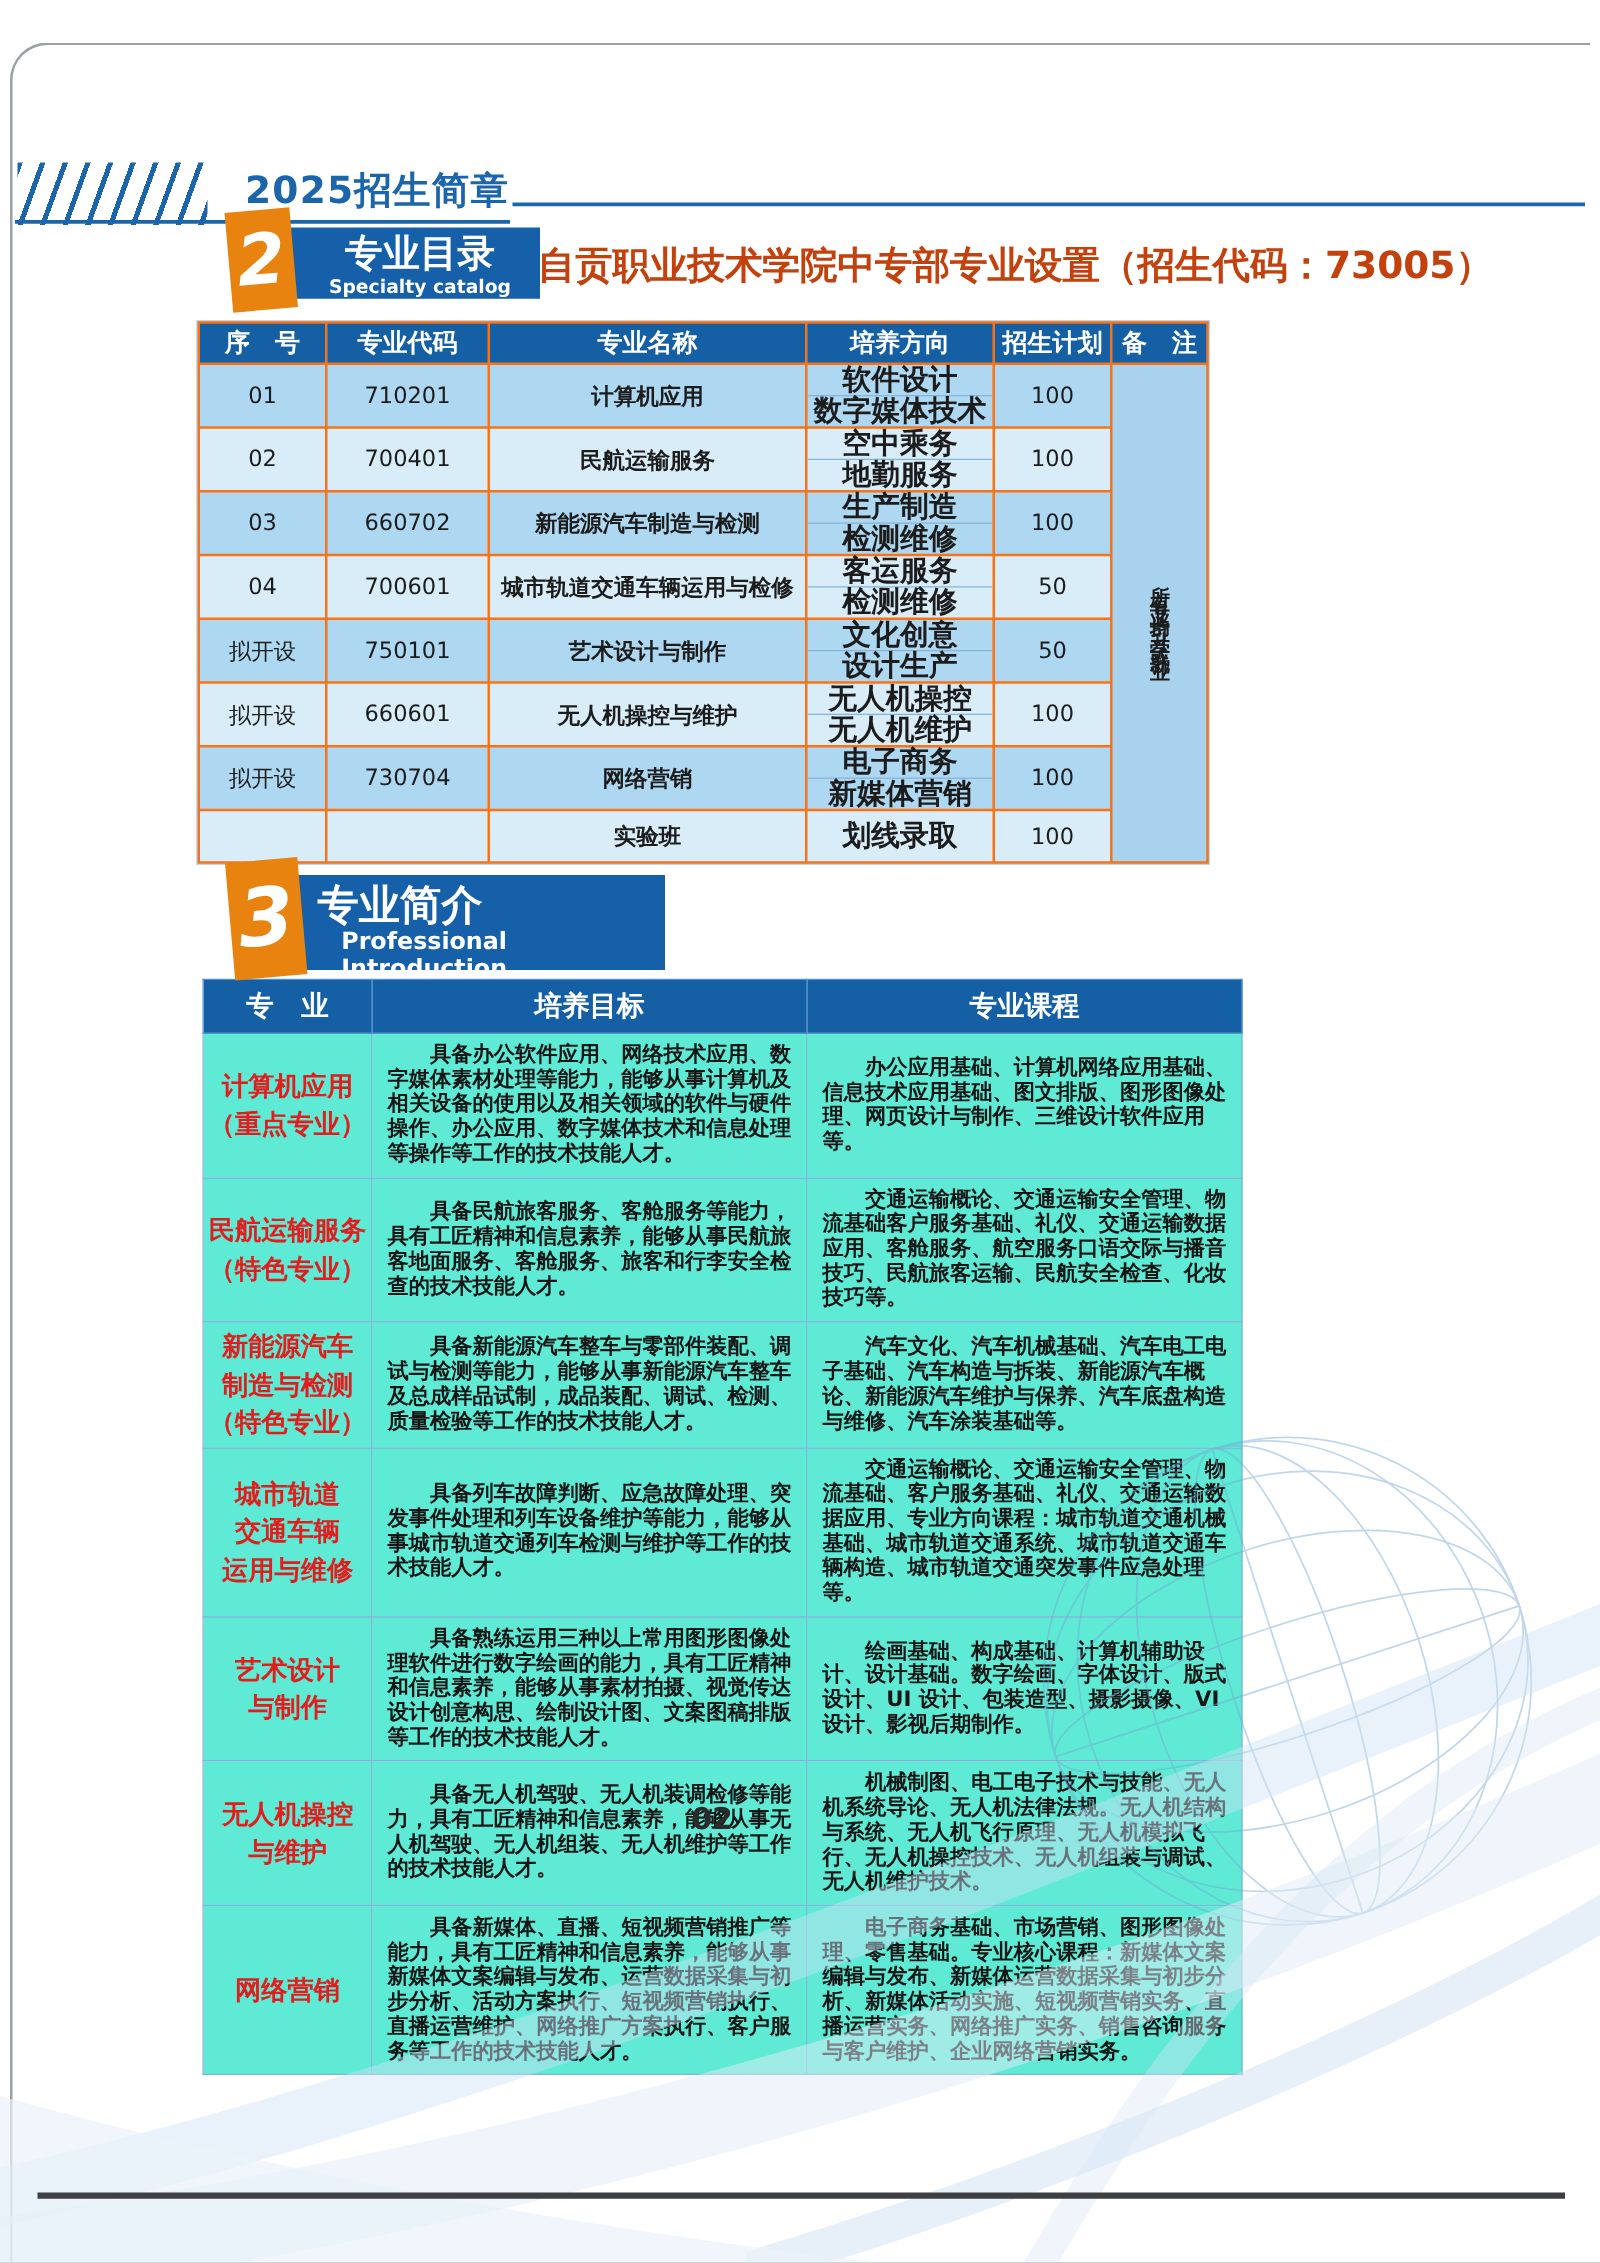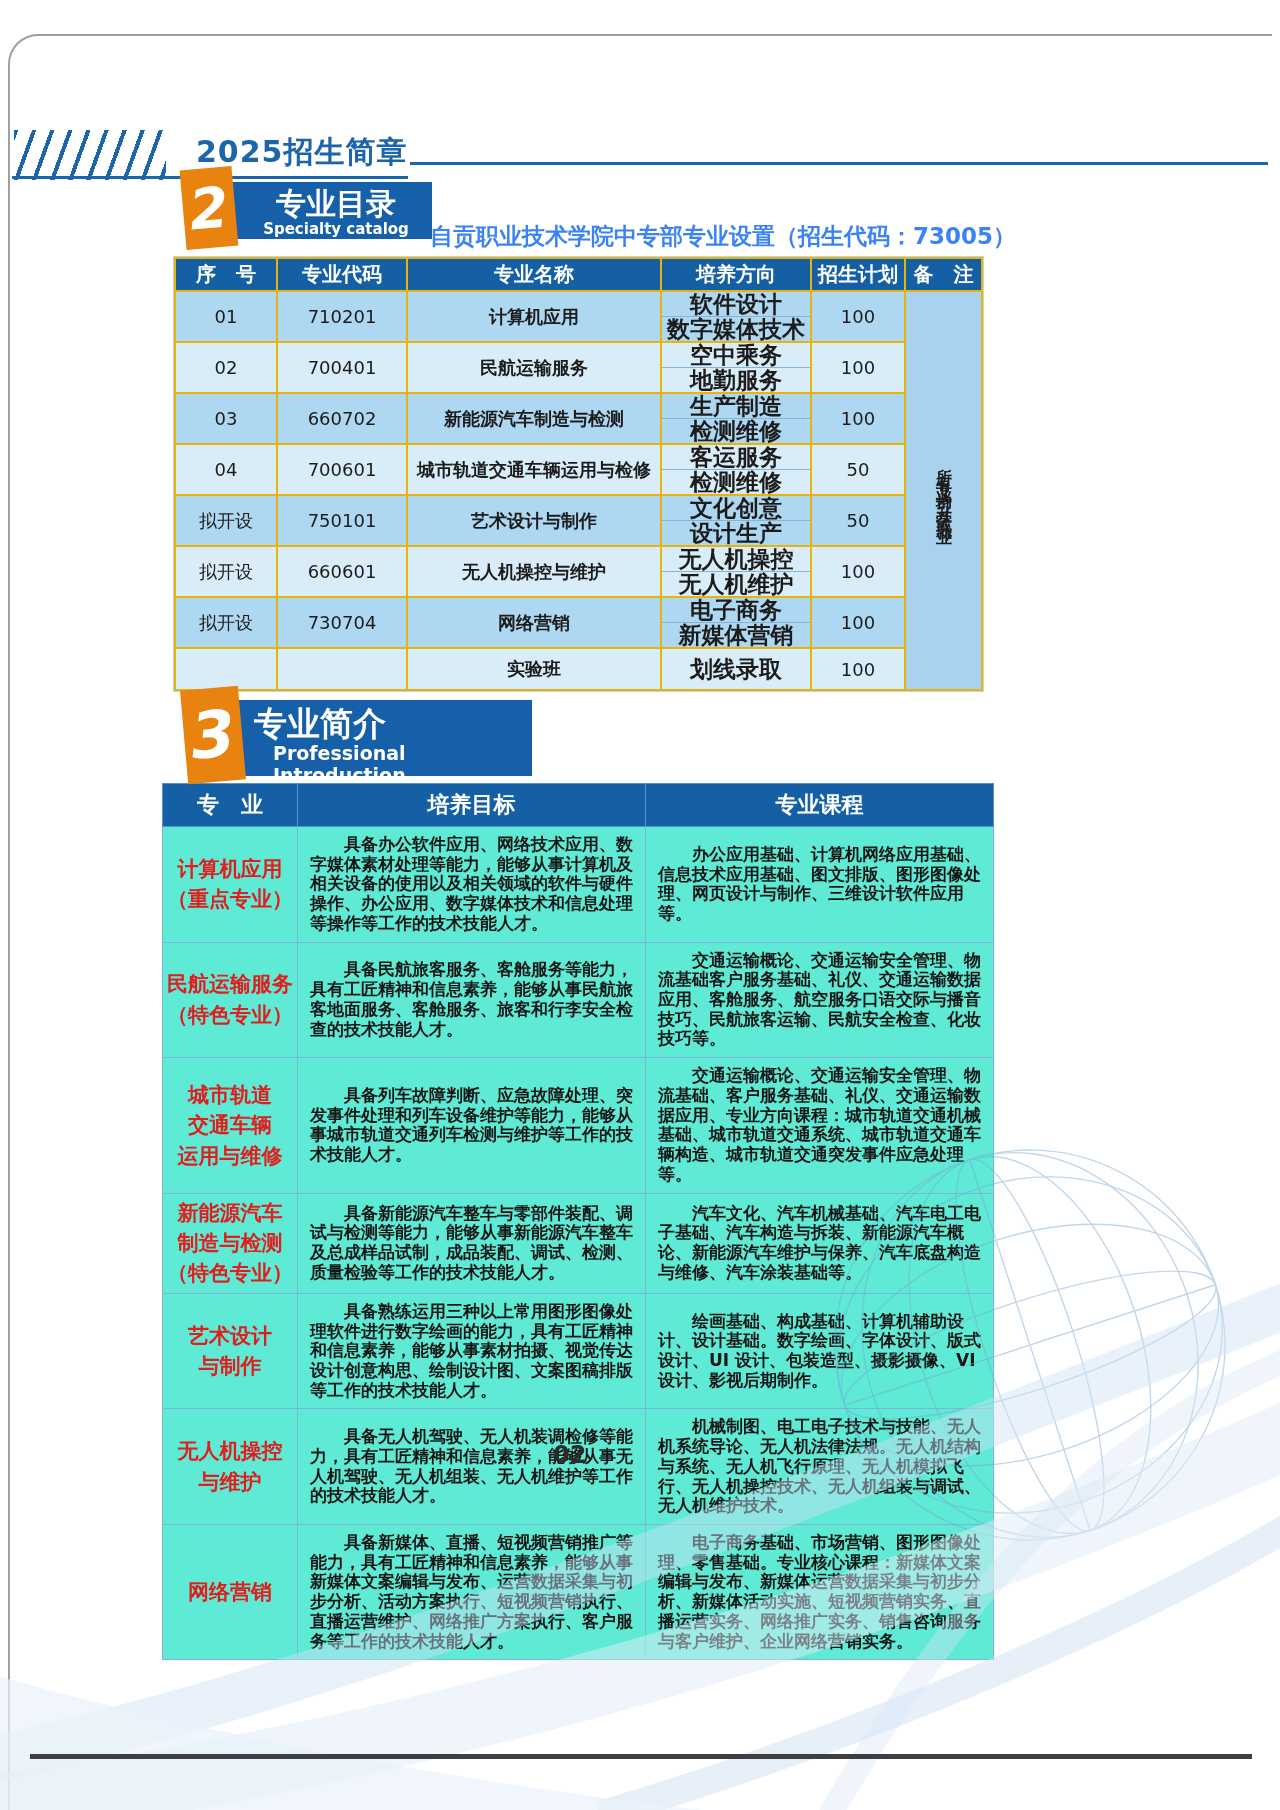--- a/index.html
+++ b/index.html
@@ -44,27 +44,27 @@
   .s2-box .en{ font-size:15px; }
 
   .s3-orange{ left:184px; top:688px; width:58px; height:94px; }
   .s3-num   { left:184px; top:688px; width:58px; height:94px; font-size:64px; }
   .s3-box   { left:214px; top:700px; width:268px; height:62px; padding:7px 10px 7px 40px; }
   .s3-box .cn{ font-size:33px; }
   .s3-box .en{ font-size:19px;margin-left:19px; }
 
   .caption{
     position:absolute; left:430px; top:192px;
-    font-size:23px; font-weight:bold; color:#3b82f6;margin-top:29px;
+    font-size:30px; font-weight:bold; color:#c2410c;
   }
 
   
   table.t1{
-    position:absolute; left:174px; top:257px;
-    border-spacing:2px; border-collapse:separate; background:#eab308;
+    position:absolute; left:158px; top:257px;
+    border-spacing:2px; border-collapse:separate; background:#f97316;
     box-shadow:0 0 0 1px #bcd7ec; table-layout:fixed;
   }
   .t1 th{
     background:#1560a5; color:#fff; font-size:20px; font-weight:bold;
     height:31px; padding:0 2px;
   }
   .t1 td{ text-align:center; color:#1c1c1c; padding:0; }
   .t1 tr.rm td{ background:#aed7f1; }
   .t1 tr.rl td{ background:#d9edf9; }
   .t1 td.remark{ background:#a8d2ee !important; }
@@ -265,39 +265,39 @@
       <td class="major">民航运输服务
 （特色专业）</td>
       <td class="goal">
           <p>具备民航旅客服务、客舱服务等能力，具有工匠精神和信息素养，能够从事民航旅客地面服务、客舱服务、旅客和行李安全检查的技术技能人才。</p>
         </td>
       <td class="courses">
           <p>交通运输概论、交通运输安全管理、物流基础客户服务基础、礼仪、交通运输数据应用、客舱服务、航空服务口语交际与播音技巧、民航旅客运输、民航安全检查、化妆技巧等。</p>
         </td>
     </tr>
     <tr>
+      <td class="major">新能源汽车
+制造与检测
+（特色专业）</td>
+      <td class="goal">
+          <p>具备新能源汽车整车与零部件装配、调试与检测等能力，能够从事新能源汽车整车及总成样品试制，成品装配、调试、检测、质量检验等工作的技术技能人才。</p>
+        </td>
+      <td class="courses">
+          <p>汽车文化、汽车机械基础、汽车电工电子基础、汽车构造与拆装、新能源汽车概论、新能源汽车维护与保养、汽车底盘构造与维修、汽车涂装基础等。</p>
+        </td>
+    </tr>
+    <tr>
       <td class="major">城市轨道
 交通车辆
 运用与维修</td>
       <td class="goal">
           <p>具备列车故障判断、应急故障处理、突发事件处理和列车设备维护等能力，能够从事城市轨道交通列车检测与维护等工作的技术技能人才。</p>
         </td>
       <td class="courses">
           <p>交通运输概论、交通运输安全管理、物流基础、客户服务基础、礼仪、交通运输数据应用、专业方向课程：城市轨道交通机械基础、城市轨道交通系统、城市轨道交通车辆构造、城市轨道交通突发事件应急处理等。</p>
-        </td>
-    </tr>
-    <tr>
-      <td class="major">新能源汽车
-制造与检测
-（特色专业）</td>
-      <td class="goal">
-          <p>具备新能源汽车整车与零部件装配、调试与检测等能力，能够从事新能源汽车整车及总成样品试制，成品装配、调试、检测、质量检验等工作的技术技能人才。</p>
-        </td>
-      <td class="courses">
-          <p>汽车文化、汽车机械基础、汽车电工电子基础、汽车构造与拆装、新能源汽车概论、新能源汽车维护与保养、汽车底盘构造与维修、汽车涂装基础等。</p>
         </td>
     </tr>
     <tr>
       <td class="major">艺术设计
 与制作</td>
       <td class="goal">
           <p>具备熟练运用三种以上常用图形图像处理软件进行数字绘画的能力，具有工匠精神和信息素养，能够从事素材拍摄、视觉传达设计创意构思、绘制设计图、文案图稿排版等工作的技术技能人才。</p>
         </td>
       <td class="courses">
           <p>绘画基础、构成基础、计算机辅助设计、设计基础。数字绘画、字体设计、版式设计、UI 设计、包装造型、摄影摄像、VI 设计、影视后期制作。</p>

